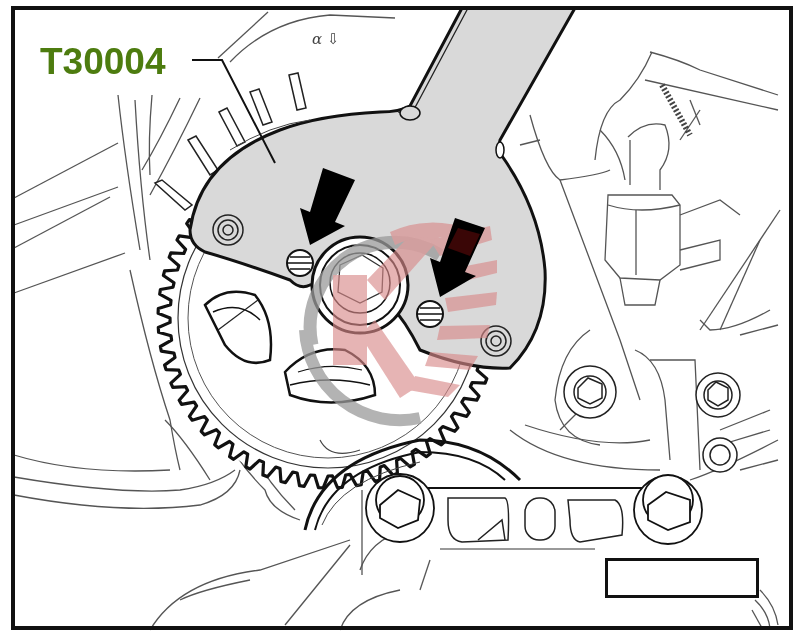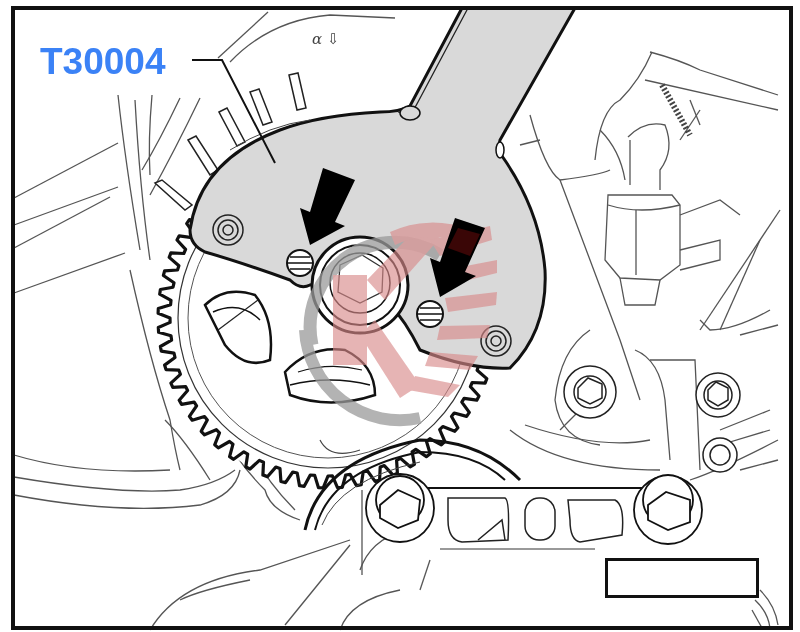--- a/index.html
+++ b/index.html
@@ -1,21 +1,21 @@
 <!DOCTYPE html>
 <html><head>
 <meta charset="utf-8">
 <style>
   html, body { margin: 0; padding: 0; background: #ffffff; }
   body { width: 800px; height: 632px; overflow: hidden; position: relative; }
   .figure { position: absolute; left: 0; top: 0; width: 800px; height: 632px; }
   .label {
     position: absolute; left: 40px; top: 43px;
     font-family: "Liberation Sans", sans-serif; font-weight: bold;
-    font-size: 37px; letter-spacing: 0px; color: #3b82f6; line-height: 1;
+    font-size: 37px; letter-spacing: 0px; color: #4d7c0f; line-height: 1;
   }
   .caption-box {
     position: absolute; left: 605px; top: 558px; width: 154px; height: 40px;
     border: 3px solid #111; background: #fff; box-sizing: border-box;
   }
   .angle-mark {
     position: absolute; left: 312px; top: 30px;
     font-family: "DejaVu Serif", serif; font-size: 15px; color: #444; font-style: italic;
   }
 </style>

